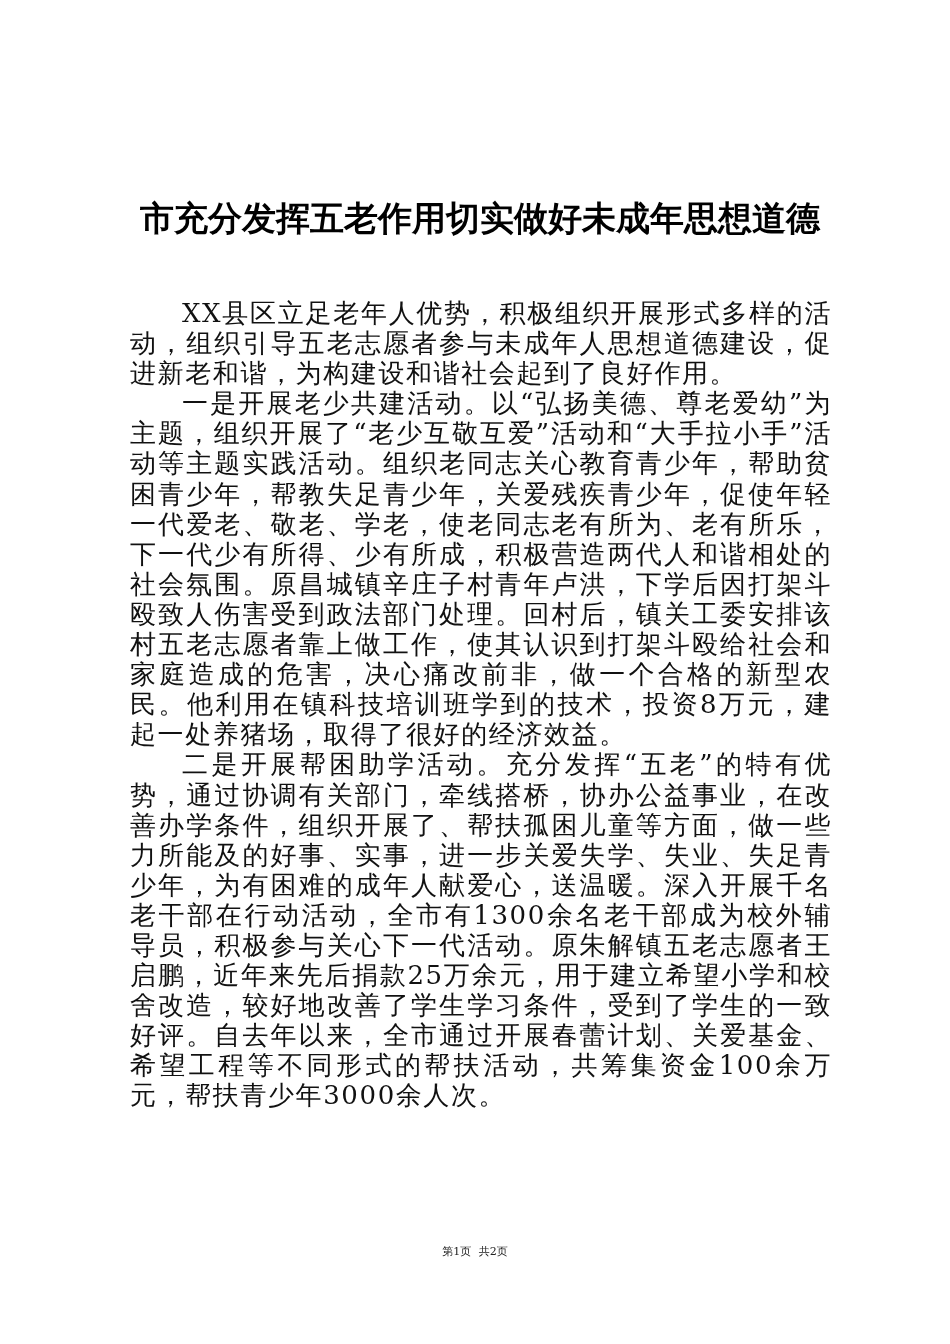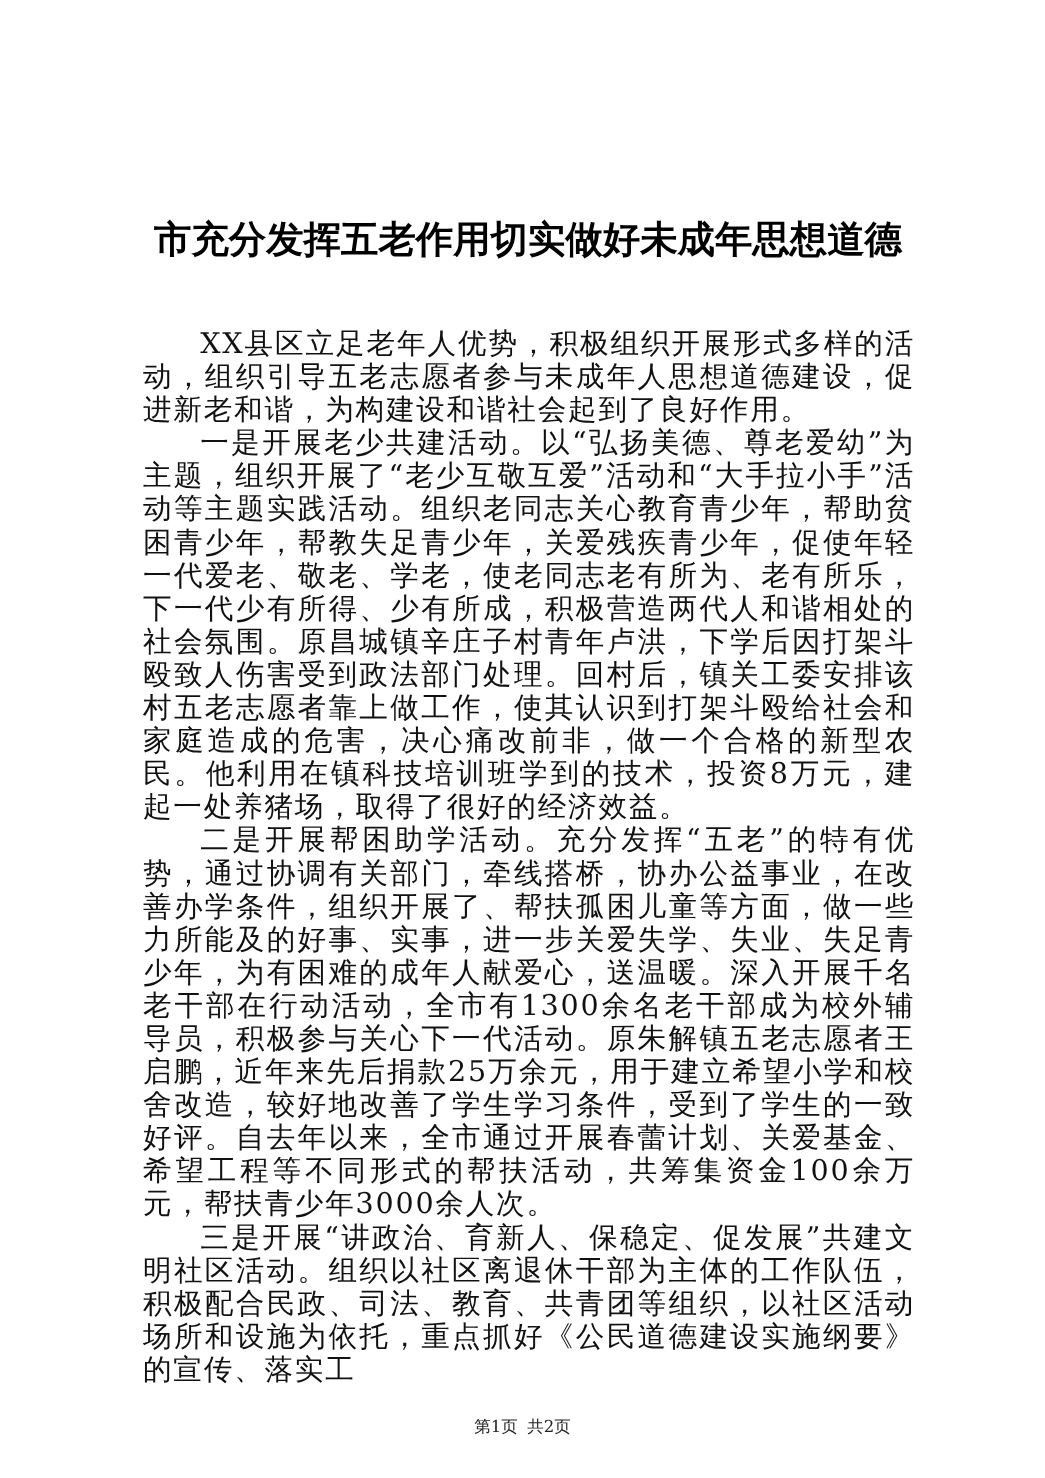--- a/index.html
+++ b/index.html
@@ -17,36 +17,35 @@
       position: absolute; left: 130px; top: 298px; width: 702px;
       font-family: "DejaVu Serif", serif;
       font-size: 26px; line-height: 30.1px; color: #111;
       text-align: justify; text-align-last: left;
       letter-spacing: 1.6px;
     }
     .body p { margin: 0; text-indent: 2em; word-break: break-all; }
     .footer {
       position: absolute; left: 0; width: 950px; top: 1244px;
       text-align: center;
-      font-family: "DejaVu Serif", serif; font-size: 15px; color: #222; margin-top: 44px;
+      font-family: "DejaVu Serif", serif; font-size: 11px; color: #222;
     }
     .footer span { margin: 0 2px; }
   </style>
 </head>
 <body>
 
 <div class="page">
   <h1 class="title">
     <span class="t-line">市充分发挥五老作用切实做好未成年思想道德</span>
   </h1>
 
   <div class="body">
     <p>XX县区立足老年人优势，积极组织开展形式多样的活动，组织引导五老志愿者参与未成年人思想道德建设，促进新老和谐，为构建设和谐社会起到了良好作用。</p>
     <p>一是开展老少共建活动。以“弘扬美德、尊老爱幼”为主题，组织开展了“老少互敬互爱”活动和“大手拉小手”活动等主题实践活动。组织老同志关心教育青少年，帮助贫困青少年，帮教失足青少年，关爱残疾青少年，促使年轻一代爱老、敬老、学老，使老同志老有所为、老有所乐，下一代少有所得、少有所成，积极营造两代人和谐相处的社会氛围。原昌城镇辛庄子村青年卢洪，下学后因打架斗殴致人伤害受到政法部门处理。回村后，镇关工委安排该村五老志愿者靠上做工作，使其认识到打架斗殴给社会和家庭造成的危害，决心痛改前非，做一个合格的新型农民。他利用在镇科技培训班学到的技术，投资8万元，建起一处养猪场，取得了很好的经济效益。</p>
     <p>二是开展帮困助学活动。充分发挥“五老”的特有优势，通过协调有关部门，牵线搭桥，协办公益事业，在改善办学条件，组织开展了、帮扶孤困儿童等方面，做一些力所能及的好事、实事，进一步关爱失学、失业、失足青少年，为有困难的成年人献爱心，送温暖。深入开展千名老干部在行动活动，全市有1300余名老干部成为校外辅导员，积极参与关心下一代活动。原朱解镇五老志愿者王启鹏，近年来先后捐款25万余元，用于建立希望小学和校舍改造，较好地改善了学生学习条件，受到了学生的一致好评。自去年以来，全市通过开展春蕾计划、关爱基金、希望工程等不同形式的帮扶活动，共筹集资金100余万元，帮扶青少年3000余人次。</p>
-    <p>三是开展“讲政治、育新人、保稳定、促发展”共建文明社区活动。组织以社区离退休干部为主体的工作队伍，积极配合民政、司法、教育、共青团等组织，以社区活动场所和设施为依托，重点抓好《公民道德建设实施纲要》的宣传、落实工</p>
   </div>
 
   <div class="footer">
     <span>第1页</span>
     <span>共2页</span>
   </div>
 </div>
 
 </body></html>

